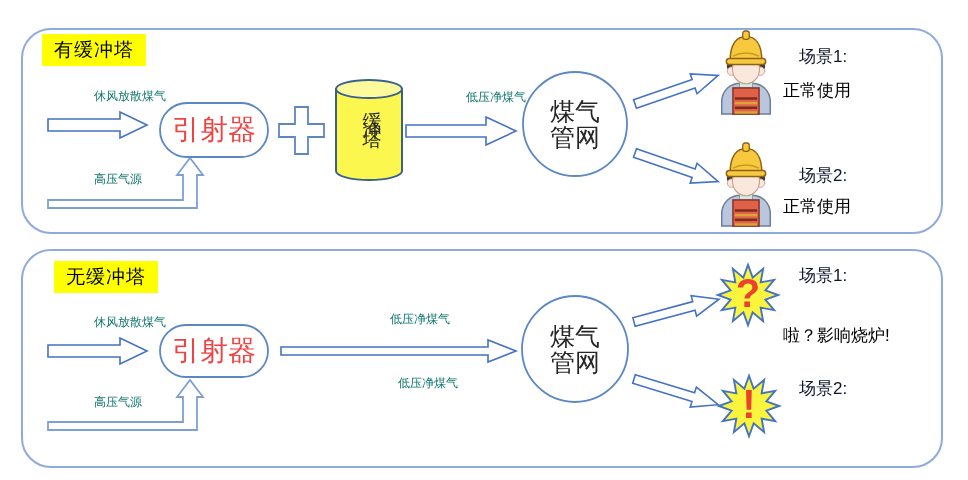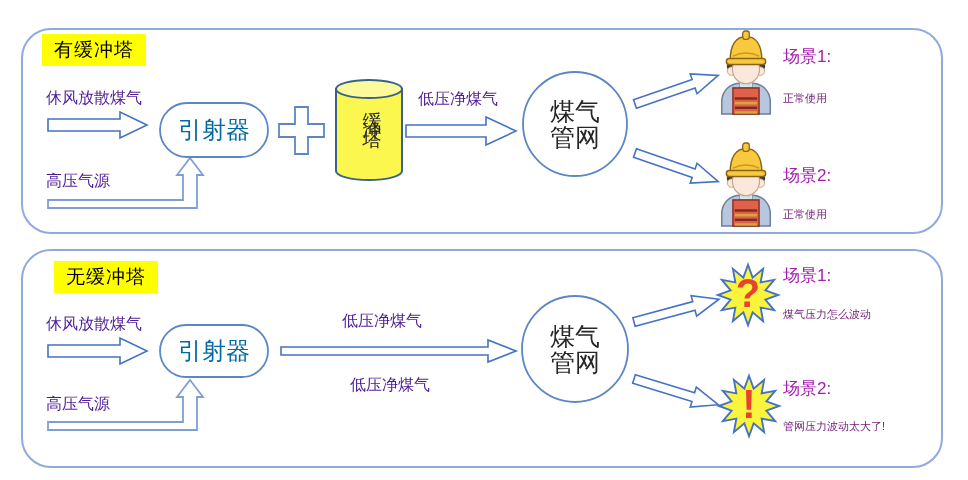--- a/index.html
+++ b/index.html
@@ -6,33 +6,33 @@
   .canvas{
     position:relative;width:968px;height:480px;background:#ffffff;overflow:hidden;
     font-family:"Liberation Sans","DejaVu Sans",sans-serif;color:#262626;
   }
   .panel{
     position:absolute;border:2px solid #8FAADC;border-radius:30px;background:#ffffff;
   }
   #panel1{left:21px;top:28px;width:918px;height:202px;}
   #panel2{left:21px;top:249px;width:918px;height:215px;}
   svg.layer{position:absolute;left:0;top:0;width:968px;height:480px;}
-  .lbl{position:absolute;white-space:nowrap;font-size:16px;color:#4c1d95;}
+  .lbl{position:absolute;white-space:nowrap;font-size:12px;color:#0f766e;margin-left:48px;}
   .title-hl{
     position:absolute;background:#FFFF00;color:#000;font-weight:normal;font-size:19px;
     padding:3px 12px;letter-spacing:1px;
   }
-  .boxlbl{position:absolute;text-align:center;font-size:24px;color:#0369a1;}
+  .boxlbl{position:absolute;text-align:center;font-size:28px;color:#ef4444;}
   .circlelbl{position:absolute;width:80px;text-align:center;font-size:25px;line-height:26px;color:#262626;}
   .towerlbl{
     position:absolute;writing-mode:vertical-lr;text-orientation:upright;
     font-size:19px;letter-spacing:9px;color:#262626;
   }
-  .scene-title{position:absolute;font-size:17px;color:#a21caf;white-space:nowrap;}
-  .scene-line{position:absolute;font-size:11px;color:#701a75;white-space:nowrap;margin-top:12px;}
+  .scene-title{position:absolute;font-size:17px;color:#0f172a;white-space:nowrap;margin-left:16px;}
+  .scene-line{position:absolute;font-size:17px;color:#000000;white-space:nowrap;}
   .badge{
     position:absolute;width:44px;text-align:center;font-size:40px;font-weight:bold;
     color:#E8432F;line-height:46px;
   }
 </style>
 </head>
 <body>
 
 <div class="canvas">
 
@@ -119,17 +119,16 @@
   <div class="boxlbl" style="left:160px;top:325px;width:108px;line-height:52px;">引射器</div>
   <div class="lbl" style="left:342px;top:311px;">低压净煤气</div>
   <div class="lbl" style="left:350px;top:375px;">低压净煤气</div>
   <div class="circlelbl" style="left:535px;top:323px;">
     <span>煤气</span><br>
     <span>管网</span>
   </div>
   <div class="badge" style="left:726px;top:270px;">?</div>
   <div class="badge" style="left:727px;top:381px;">!</div>
   <div class="scene-title" style="left:783px;top:264px;">场景1:</div>
-  <div class="scene-line" style="left:783px;top:295px;">煤气压力怎么波动</div>
+  <div class="scene-line" style="left:783px;top:324px;">啦？影响烧炉!</div>
   <div class="scene-title" style="left:783px;top:377px;">场景2:</div>
-  <div class="scene-line" style="left:783px;top:407px;">管网压力波动太大了!</div>
 
 </div>
 
 </body></html>

